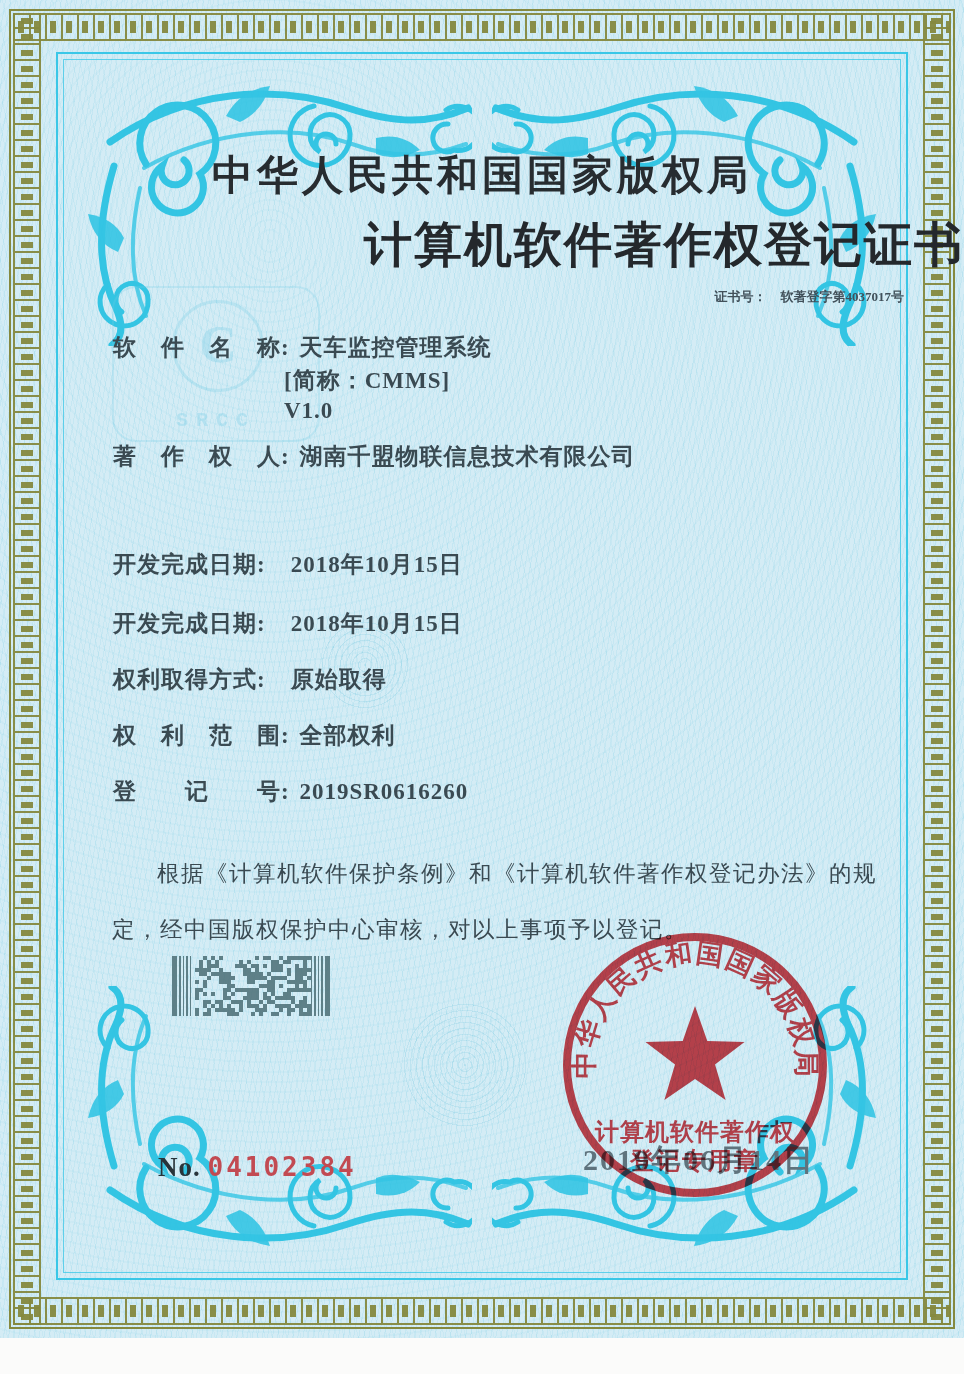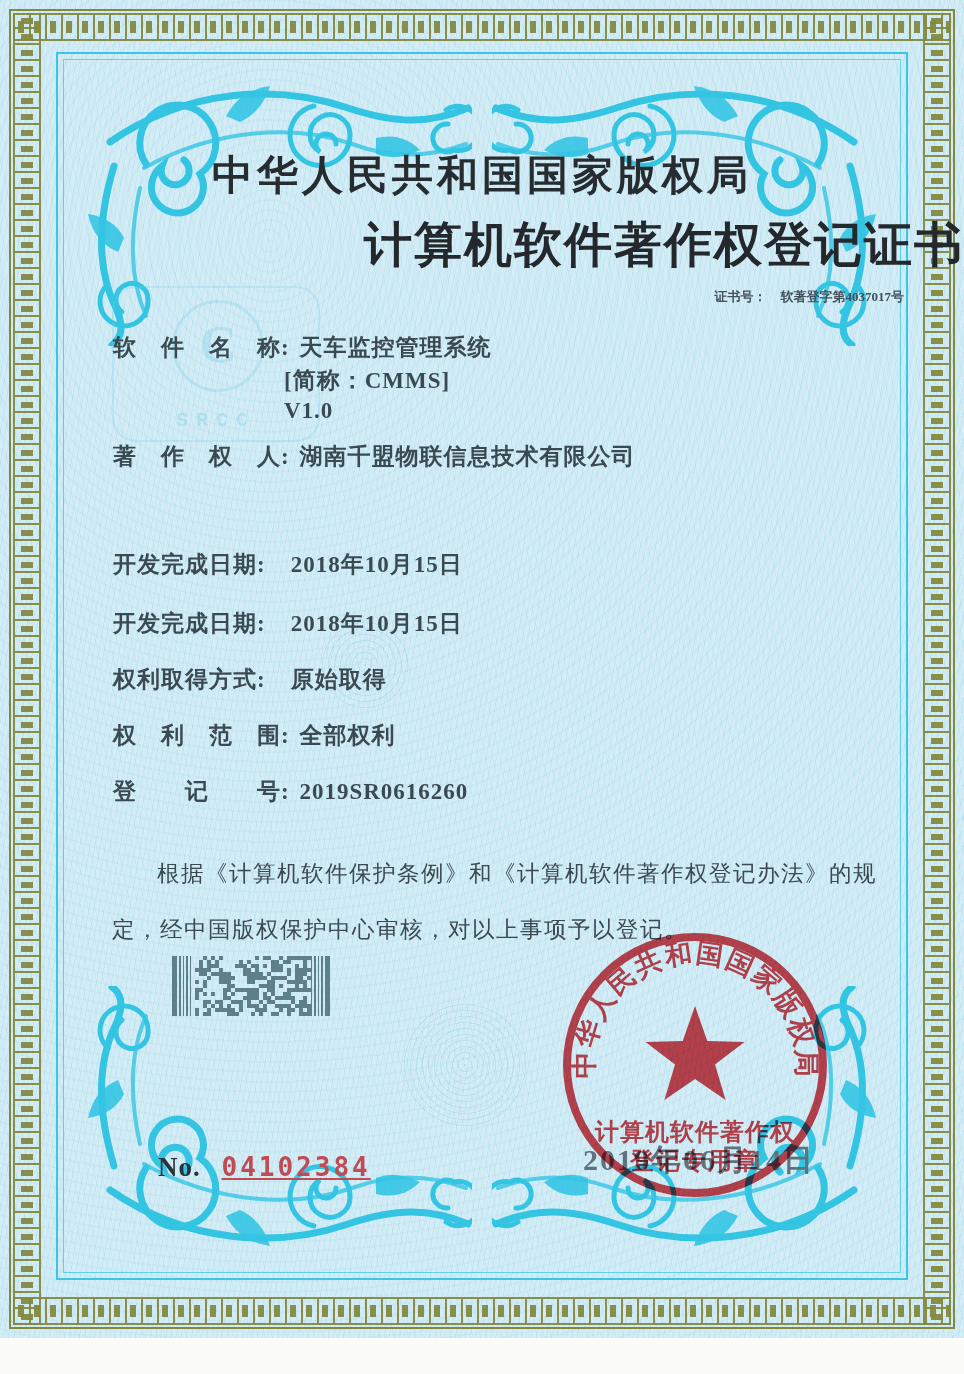--- a/index.html
+++ b/index.html
@@ -78,21 +78,21 @@
   .barcode{position:absolute;left:172px;top:956px;width:160px;height:62px;z-index:3;opacity:.85;}
   
   .seal{position:absolute;left:558px;top:928px;width:274px;height:274px;z-index:5;
     mix-blend-mode:multiply;opacity:.93;}
   .seal-date{position:absolute;left:583px;top:1140px;z-index:4;
     font-size:30px;font-weight:bold;color:#5f737d;letter-spacing:2px;}
   
   .serial{position:absolute;left:158px;top:1152px;z-index:3;font-size:27px;color:#28343a;}
   .serial .no-label{font-weight:bold;letter-spacing:1px;}
   .serial .no-value{color:#c24a52;font-family:"DejaVu Sans Mono",monospace;
-    font-size:26px;letter-spacing:3px;margin-left:14px;font-weight:bold;text-decoration:underline;}
+    font-size:26px;letter-spacing:3px;margin-left:0;font-weight:bold;}
 </style>
 </head>
 <body>
 
 <div class="page">
   <div class="sheet">
 
     <div class="outer-rect"></div>
     <div class="gk-h gk-top"></div>
     <div class="gk-h gk-bottom"></div>

